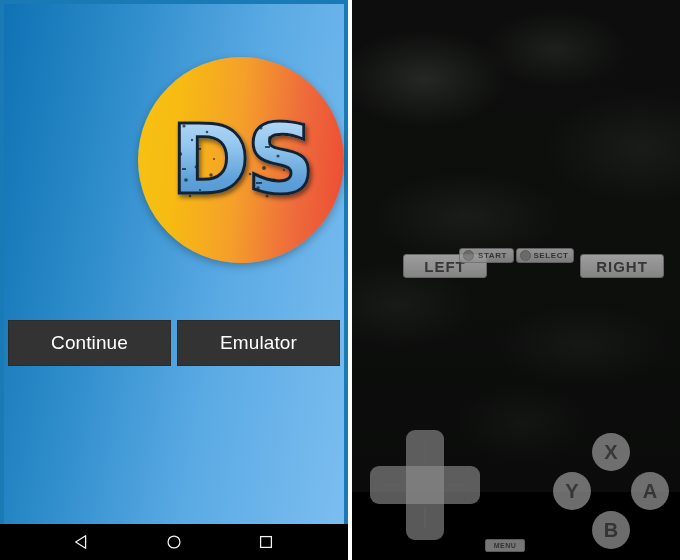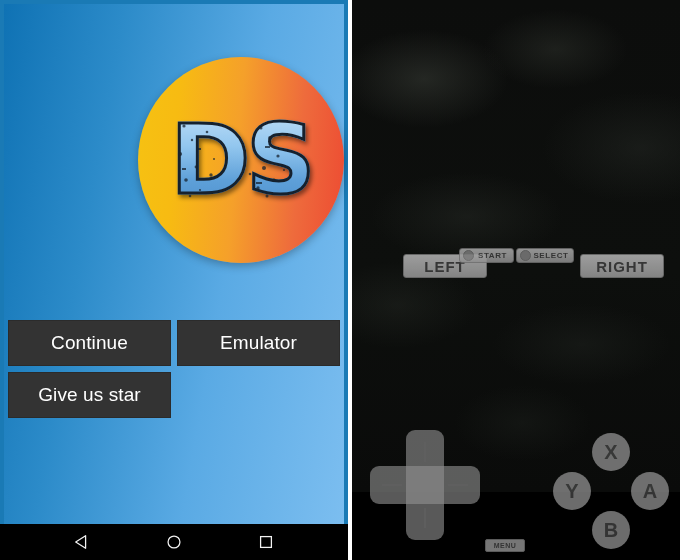--- a/index.html
+++ b/index.html
@@ -308,21 +308,20 @@
             <rect x="99" y="34" width="5" height="2"></rect>
               <rect x="90" y="70" width="6" height="2"></rect>
           </g>
         </svg>
       </div>
     </div>
 
     <div class="menu-grid">
       <div class="menu-btn">Continue</div>
       <div class="menu-btn">Emulator</div>
-      <div class="menu-btn">Give us star</div>
     </div>
 
     <div class="navbar">
       <svg class="nav-ico" viewBox="0 0 20 20">
         <polygon points="14,3 14,17 3,10" fill="none" stroke="#f2f2f2" stroke-width="1.4" stroke-linejoin="round"></polygon>
       </svg>
       <svg class="nav-ico" viewBox="0 0 20 20">
         <circle cx="10" cy="10" r="6.6" fill="none" stroke="#f2f2f2" stroke-width="1.4"></circle>
       </svg>
       <svg class="nav-ico" viewBox="0 0 20 20">

